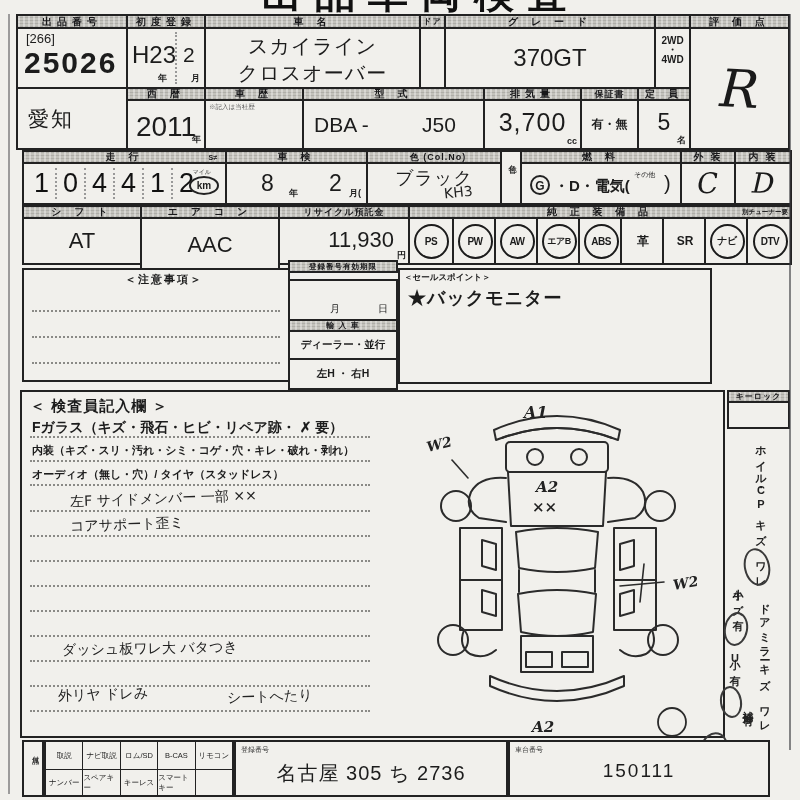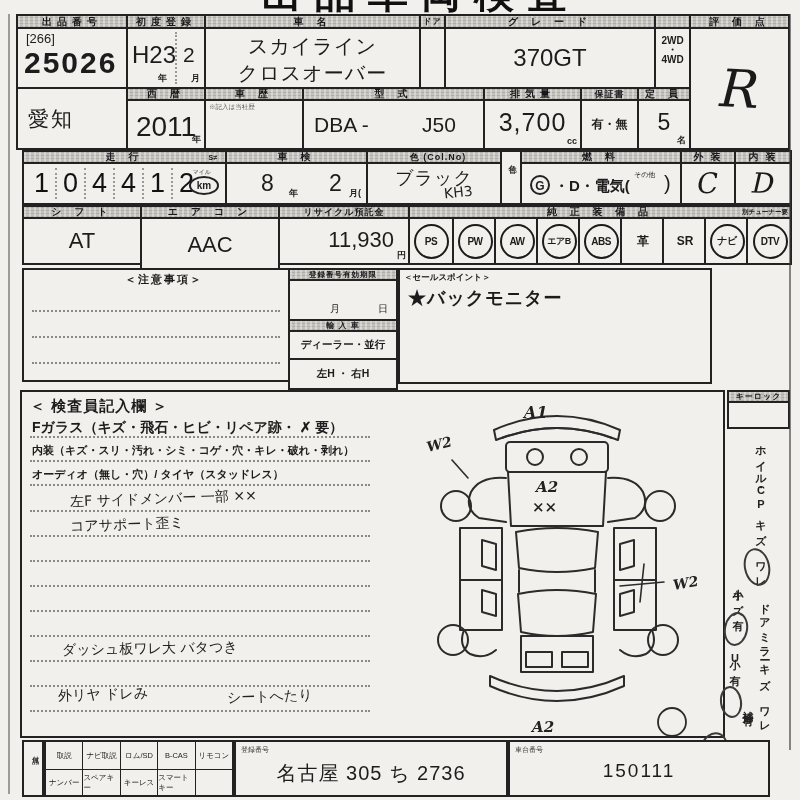--- a/index.html
+++ b/index.html
@@ -214,21 +214,21 @@
       </div>
   </div>
 
   <div class="cell" style="left:22px;top:268px;width:268px;height:114px;">
     <div style="font-size:11px;font-weight:bold;text-align:center;margin-top:2px;letter-spacing:2px;padding-left:16px;">＜注意事項＞</div>
     <div class="dashline" style="left:8px;right:8px;top:40px;"></div>
     <div class="dashline" style="left:8px;right:8px;top:66px;"></div>
     <div class="dashline" style="left:8px;right:8px;top:92px;"></div>
   </div>
 
-  <div class="strip tight" style="left:288px;top:268px;width:110px;height:13px;font-size:7.5px;">登録番号有効期限</div>
+  <div class="strip tight" style="left:288px;top:260px;width:110px;height:13px;font-size:7.5px;">登録番号有効期限</div>
   <div class="cell" style="left:288px;top:279px;width:110px;height:42px;">
     <span class="abs" style="left:40px;bottom:3px;font-size:10px;">月</span>
     <span class="abs" style="right:8px;bottom:3px;font-size:10px;">日</span>
   </div>
   <div class="strip tight" style="left:288px;top:319px;width:110px;height:13px;font-size:8px;">輸 入 車</div>
   <div class="cell" style="left:288px;top:330px;width:110px;height:30px;display:flex;align-items:center;justify-content:center;">
     <span style="font-size:10.5px;font-weight:bold;">ディーラー・並行</span>
   </div>
   <div class="cell" style="left:288px;top:358px;width:110px;height:32px;display:flex;align-items:center;justify-content:center;">
     <span style="font-size:10.5px;font-weight:bold;">左H ・ 右H</span>

